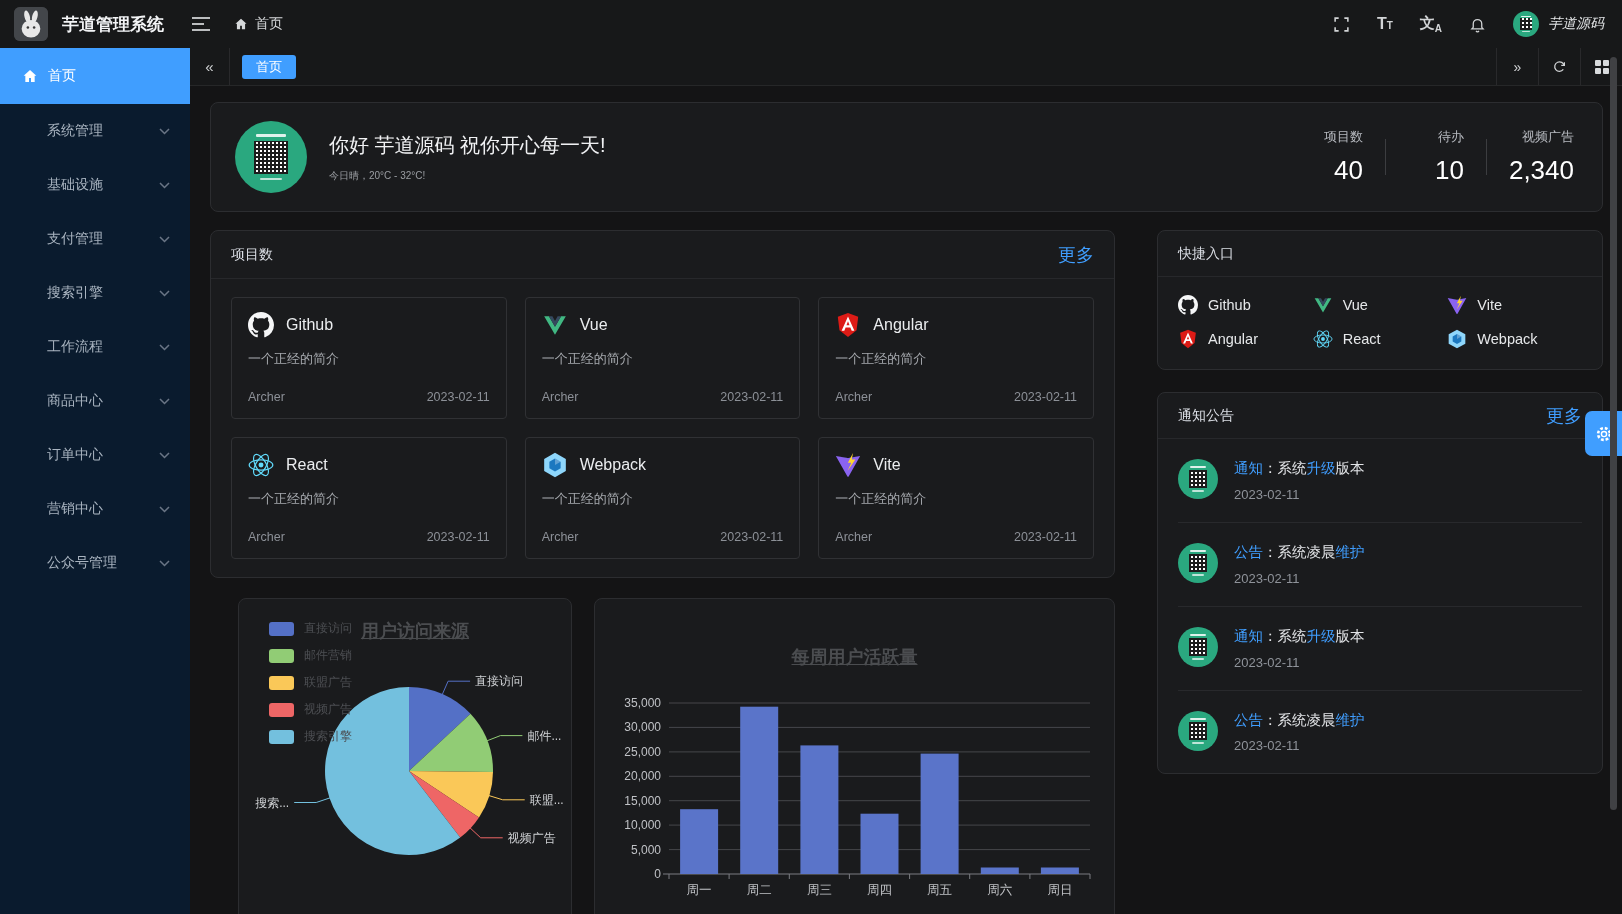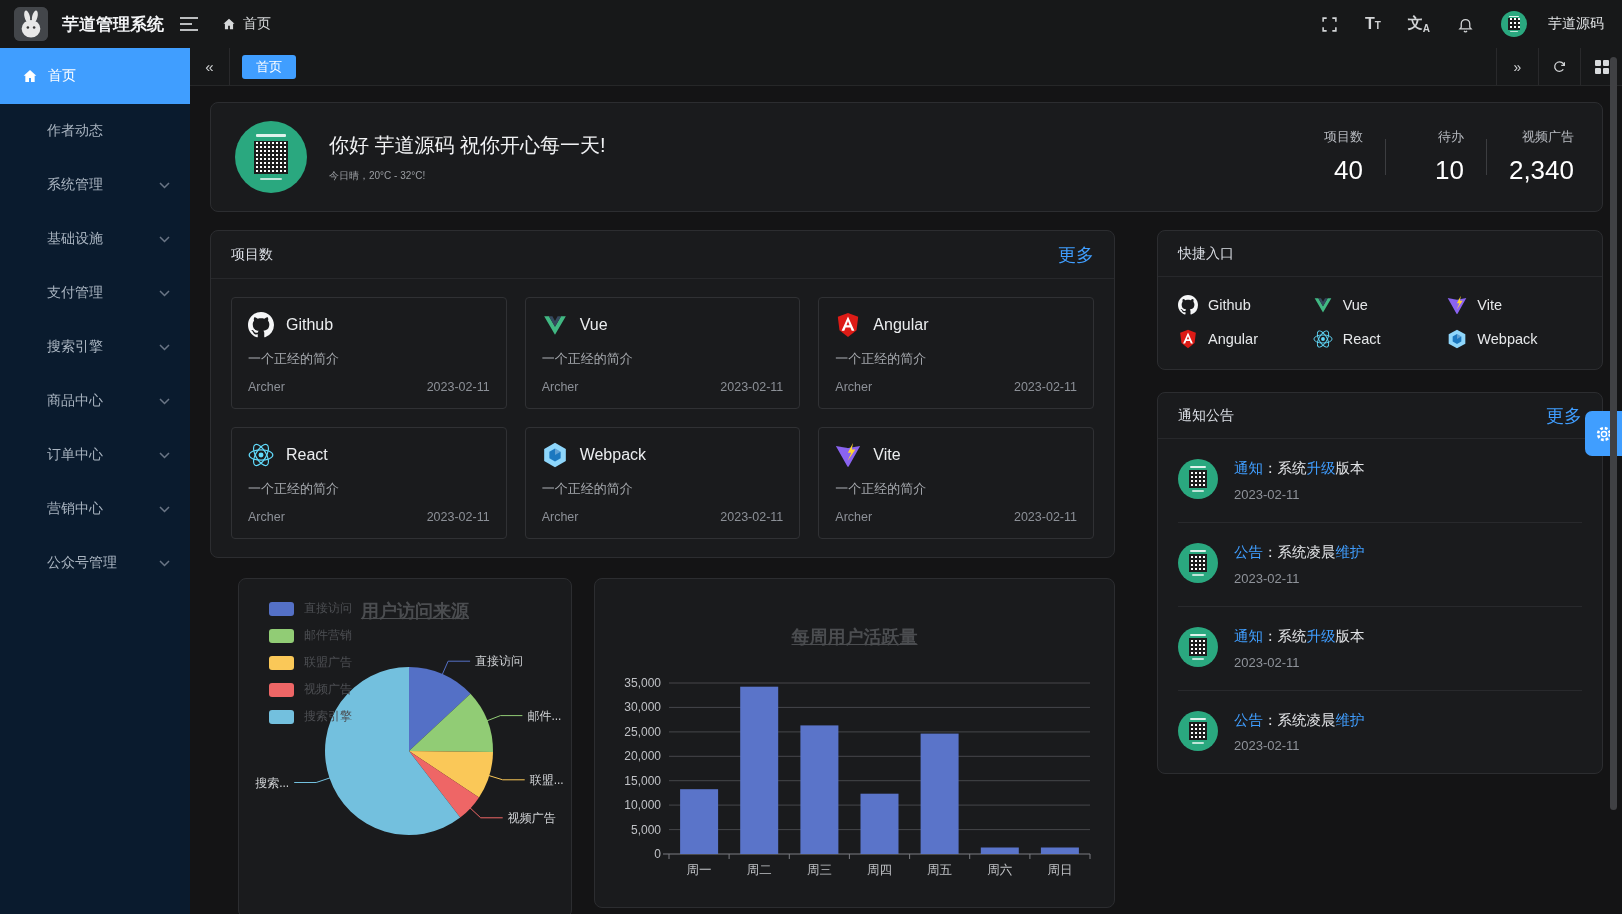--- a/index.html
+++ b/index.html
@@ -7,27 +7,27 @@
   body {
     font-family:"Liberation Sans","DejaVu Sans",sans-serif;
     background:#141415; color:#e5e7eb; position:relative; font-size:14px;
   }
   .i { display:inline-flex; align-items:center; justify-content:center; }
 
   
   .topbar { position:absolute; top:0; left:0; right:0; height:48px; background:#171819;
             display:flex; align-items:center; padding:0 18px 0 14px; z-index:5; }
   .logo { width:34px; height:34px; border-radius:6px; background:#3a3d40; overflow:hidden; flex:none; }
-  .app-title { font-size:17px; font-weight:bold; color:#f3f4f6; margin:0 16px 0 14px; white-space:nowrap; }
+  .app-title { font-size:17px; font-weight:bold; color:#f3f4f6; margin:0 28px 0 14px; white-space:nowrap; }
   .hamburger { margin-right:24px; cursor:pointer; }
   .breadcrumb { display:flex; align-items:center; gap:7px; color:#d6d8da; font-size:14px; }
   .topbar-right { margin-left:auto; display:flex; align-items:center; gap:27px; color:#d2d4d6; }
   .tool-txt { font-weight:bold; font-size:16px; color:#d2d4d6; letter-spacing:0; }
   .tool-txt small { font-size:10px; font-weight:bold; }
-  .user { display:flex; align-items:center; gap:21px; }
+  .user { display:flex; align-items:center; gap:9px;font-style:italic; }
   .user-name { font-size:14px; color:#e3e5e7; }
 
   
   .tabbar { position:absolute; left:190px; top:48px; right:0; height:38px; background:#171819;
             border-bottom:1px solid #262728; display:flex; align-items:center; z-index:4; }
   .tab-side { width:40px; height:100%; color:#cfd1d3; font-size:15px; border-right:1px solid #29292b; }
   .tab-chip { margin-left:12px; padding:5px 14px 6px; background:#409eff; color:#fff; font-size:13px;
               border-radius:3px; line-height:1; cursor:pointer; }
   .tab-tools { margin-left:auto; display:flex; height:100%; }
   .tab-tool { width:42px; height:100%; border-left:1px solid #29292b; color:#d2d4d6; cursor:pointer; }
@@ -61,21 +61,21 @@
   .content-row { display:flex; gap:42px; }
   .left-col { width:905px; flex:none; }
   .right-col { flex:1; min-width:0; }
 
   
   .projects-grid { padding:18px 20px; display:grid; grid-template-columns:repeat(3,1fr); gap:18px; }
   .project-card { border:1px solid #303134; border-radius:4px; padding:14px 16px; background:#1a1b1d; cursor:pointer; }
   .pc-head { display:flex; align-items:center; gap:12px; }
   .pc-name { font-size:16px; color:#ebedef; }
   .pc-desc { margin-top:12px; font-size:13px; color:#a6a9ae; }
-  .pc-foot { margin-top:12px; display:flex; justify-content:space-between; font-size:12.5px; color:#8c9097; }
+  .pc-foot { margin-top:22px; display:flex; justify-content:space-between; font-size:12.5px; color:#8c9097; }
 
   
   .charts-row { display:flex; gap:22px; margin-top:20px; padding-left:28px; }
   .chart-card { position:relative; }
   .pie-card { width:334px; height:340px; flex:none; }
   .bar-card { flex:1; height:330px; }
   .chart-title { position:absolute; font-size:18px; font-weight:bold; color:#4b4d50; z-index:2;text-decoration:underline; }
   .pie-title { left:122px; top:20px; }
   .bar-title { left:0; right:0; top:46px; text-align:center; }
   .pie-legend { position:absolute; left:30px; top:21px; z-index:2; }
@@ -204,25 +204,20 @@
     <span class="i">
         <svg width="16" height="16" viewBox="0 0 24 24">
           <path fill="currentColor" d="M12 3 2.5 11.5H5V21h5.5v-6h3v6H19v-9.5h2.5z"></path>
         </svg>
       </span>
     <span>首页</span>
 
   </div>
   <div class="menu-item">
 
-    <span>作者动态</span>
-
-  </div>
-  <div class="menu-item">
-
     <span>系统管理</span>
     <svg class="chev" width="11" height="7" viewBox="0 0 11 7">
         <polyline points="1,1 5.5,5.5 10,1" fill="none" stroke="#8a94a3" stroke-width="1.5"></polyline>
       </svg>
   </div>
   <div class="menu-item">
 
     <span>基础设施</span>
     <svg class="chev" width="11" height="7" viewBox="0 0 11 7">
         <polyline points="1,1 5.5,5.5 10,1" fill="none" stroke="#8a94a3" stroke-width="1.5"></polyline>
@@ -231,20 +226,27 @@
   <div class="menu-item">
 
     <span>支付管理</span>
     <svg class="chev" width="11" height="7" viewBox="0 0 11 7">
         <polyline points="1,1 5.5,5.5 10,1" fill="none" stroke="#8a94a3" stroke-width="1.5"></polyline>
       </svg>
   </div>
   <div class="menu-item">
 
     <span>搜索引擎</span>
+    <svg class="chev" width="11" height="7" viewBox="0 0 11 7">
+        <polyline points="1,1 5.5,5.5 10,1" fill="none" stroke="#8a94a3" stroke-width="1.5"></polyline>
+      </svg>
+  </div>
+  <div class="menu-item">
+
+    <span>工作流程</span>
     <svg class="chev" width="11" height="7" viewBox="0 0 11 7">
         <polyline points="1,1 5.5,5.5 10,1" fill="none" stroke="#8a94a3" stroke-width="1.5"></polyline>
       </svg>
   </div>
   <div class="menu-item">
 
     <span>商品中心</span>
     <svg class="chev" width="11" height="7" viewBox="0 0 11 7">
         <polyline points="1,1 5.5,5.5 10,1" fill="none" stroke="#8a94a3" stroke-width="1.5"></polyline>
       </svg>

